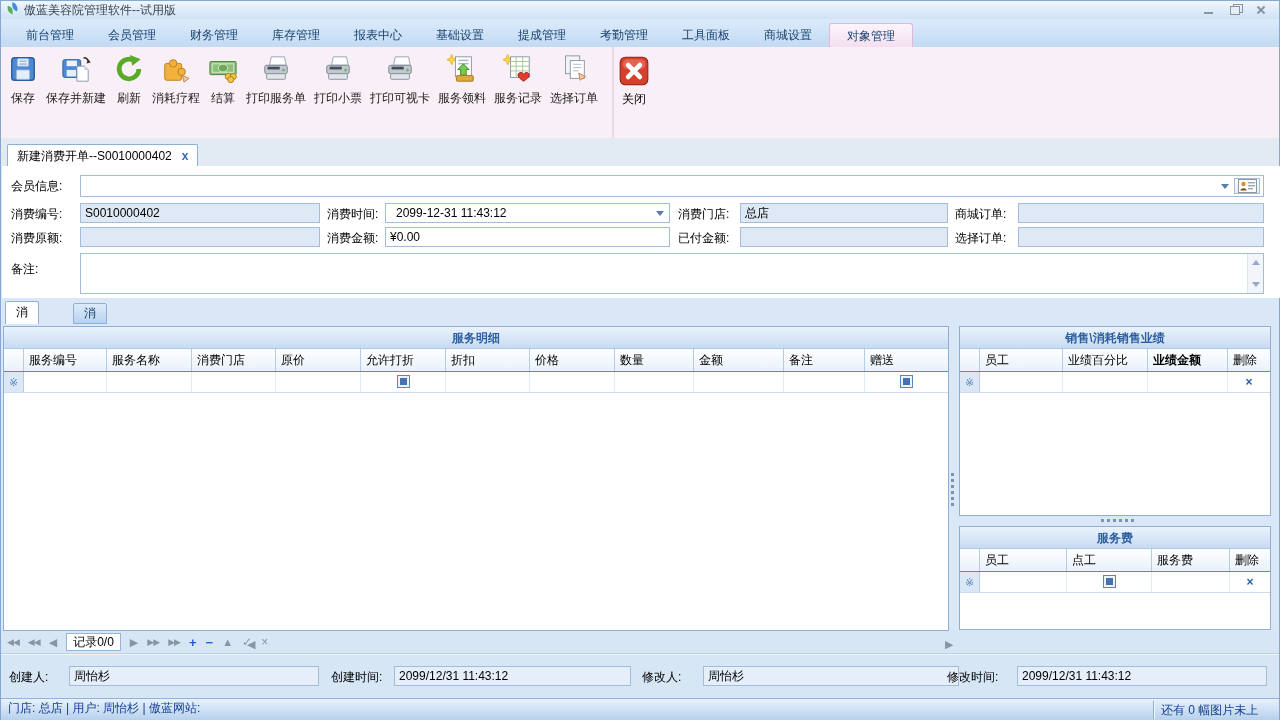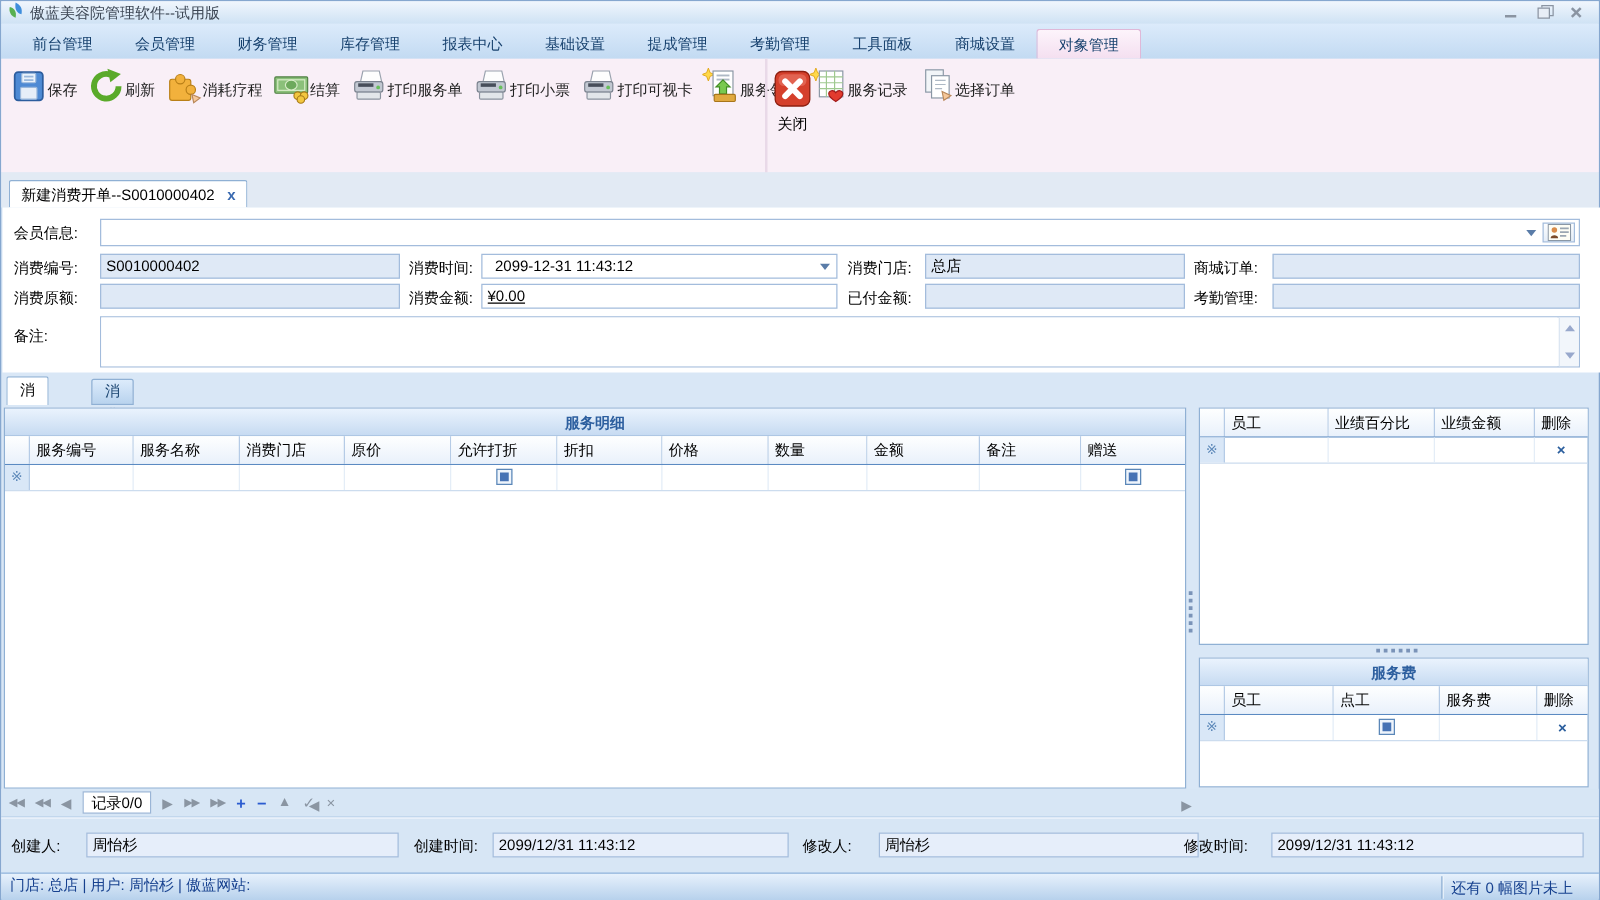--- a/index.html
+++ b/index.html
@@ -22,21 +22,21 @@
   
   .menubar { position:absolute; left:0; top:18px; width:100%; height:28px;
     background:linear-gradient(#dcebfb,#c2daf2); display:flex; align-items:flex-end; padding-left:8px; }
   .m-item { padding:0 17px; line-height:24px; height:24px; color:#17416e; cursor:pointer; }
   .m-item.active { background:linear-gradient(#fdf4fb,#f4dff0); border:1px solid #dfb8d8; border-bottom:none;
     border-radius:3px 3px 0 0; color:#17416e;text-align:center; }
 
   
   .ribbon { position:absolute; left:0; top:46px; width:100%; height:91px; background:#f9eff7; }
   .rib-btns { position:absolute; left:3px; top:2px; display:flex; }
-  .rbtn { display:flex; align-items:center; padding:5px 4px 2px; cursor:pointer; }
+  .rbtn { display:flex; flex-direction:column; align-items:center; padding:5px 4px 2px; cursor:pointer; }
   .rbtn .rlbl { margin-top:3px; color:#222; white-space:nowrap; }
   .rib-sep { position:absolute; left:611px; top:0; width:2px; height:91px; background:#e9d9e8; }
   .grp { position:absolute; top:120px; height:16px; background:linear-gradient(#d3e4f6,#bdd6ef);
     color:#4a7ab5; text-align:center; line-height:16px; }
   .grp1 { left:2px; width:608px; } .grp2 { left:614px; width:50px; }
   .closebtn { position:absolute; left:616px; top:7px; display:flex; flex-direction:column; align-items:center; cursor:pointer; }
 
   
   .docbar { position:absolute; left:0; top:137px; width:100%; height:28px; background:#e2eaf4; }
   .doctab { position:absolute; left:6px; bottom:0; height:22px; background:#fff; border:1px solid #8fb0d4;
@@ -149,20 +149,32 @@
               <rect x="4" y="4" width="24" height="24" rx="3" fill="#4e8ad4" stroke="#2c5d9e" stroke-width="1.5"></rect>
               <rect x="10" y="5" width="12" height="8" rx="1" fill="#eaf2fb" stroke="#9ab8dc"></rect>
               <rect x="12" y="7" width="8" height="1.5" fill="#9ab8dc"></rect>
               <rect x="12" y="10" width="8" height="1.5" fill="#9ab8dc"></rect>
               <rect x="9" y="17" width="14" height="10" rx="1" fill="#e6eef8" stroke="#9ab8dc"></rect>
             </svg></span>
         <span class="rlbl">保存</span>
       </div>
       <div class="rbtn">
         <span><svg width="30" height="30" viewBox="0 0 32 32">
+              <rect x="2" y="6" width="19" height="19" rx="2" fill="#4e8ad4" stroke="#2c5d9e"></rect>
+              <rect x="6" y="7" width="11" height="6" fill="#eaf2fb"></rect>
+              <rect x="6" y="17" width="10" height="7" fill="#e6eef8"></rect>
+              <path d="M17 13 h8 l4 4 v12 h-12 z" fill="#fff" stroke="#8a97a5"></path>
+              <path d="M25 13 l4 4 h-4 z" fill="#c9d2da"></path>
+              <path d="M24 4 q5 0 5 5" fill="none" stroke="#333" stroke-width="1.5"></path>
+              <polygon points="27,10 31.5,9 29.5,5.5" fill="#333"></polygon>
+            </svg></span>
+        <span class="rlbl">保存并新建</span>
+      </div>
+      <div class="rbtn">
+        <span><svg width="30" height="30" viewBox="0 0 32 32">
               <path d="M26.5 16 a10.5 10.5 0 1 1 -7-9.9" fill="none" stroke="#5aaa2a" stroke-width="5"></path>
               <polygon points="17,1 28.5,5.5 19.5,12.5" fill="#5aaa2a"></polygon>
             </svg></span>
         <span class="rlbl">刷新</span>
       </div>
       <div class="rbtn">
         <span><svg width="30" height="30" viewBox="0 0 32 32">
               <rect x="4" y="10" width="18" height="18" rx="2" fill="#f2b13c" stroke="#b97f17"></rect>
               <circle cx="13" cy="10" r="4" fill="#f2b13c" stroke="#b97f17"></circle>
               <circle cx="22" cy="19" r="4" fill="#f2b13c" stroke="#b97f17"></circle>
@@ -286,24 +298,24 @@
       <span class="dar"></span>
     </span>
     <span class="lbl" style="left:676px;top:38px;">消费门店:</span>
     <input class="fld ro" style="left: 738px; top: 37px; width: 208px;" readonly="" value="总店">
     <span class="lbl" style="left:953px;top:38px;">商城订单:</span>
     <input class="fld ro" style="left: 1016px; top: 37px; width: 246px;" readonly="" value="">
 
     <span class="lbl" style="left:9px;top:62px;">消费原额:</span>
     <input class="fld ro" style="left: 78px; top: 61px; width: 240px;" readonly="" value="">
     <span class="lbl" style="left:325px;top:62px;">消费金额:</span>
-    <input class="fld" style="left: 383px; top: 61px; width: 285px; text-decoration: underline;" value="¥0.00">
+    <input class="fld" style="left: 383px; top: 61px; width: 285px;" value="¥0.00">
     <span class="lbl" style="left:676px;top:62px;">已付金额:</span>
     <input class="fld ro" style="left: 738px; top: 61px; width: 208px;" readonly="" value="">
-    <span class="lbl" style="left:953px;top:62px;">考勤管理:</span>
+    <span class="lbl" style="left:953px;top:62px;">选择订单:</span>
     <input class="fld ro" style="left: 1016px; top: 61px; width: 246px;" readonly="" value="">
 
     <span class="lbl" style="left:9px;top:93px;">备注:</span>
     <div class="remarkbox">
       <textarea style=""></textarea>
       <div class="vsb">
           <span class="up"></span>
           <span class="dn"></span>
         </div>
     </div>
@@ -365,25 +377,26 @@
   <div class="hdots">
       <i></i>
       <i></i>
       <i></i>
       <i></i>
       <i></i>
       <i></i>
     </div>
 
   <div class="panel" style="left:958px;top:325px;width:312px;height:190px;">
+    <div class="ptitle">销售\消耗销售业绩</div>
     <div class="hrow">
       <div class="selh" style="width:20px;"></div>
       <div class="hc" style="width:83px;">员工</div>
       <div class="hc" style="width:85px;">业绩百分比</div>
-      <div class="hc" style="width:80px;">业绩金额</div>
+      <div class="hc" style="width:80px;font-weight:bold;">业绩金额</div>
       <div class="hc" style="flex:1;border-right:none;">删除</div>
     </div>
     <div class="drow">
       <div class="seld" style="width:20px;">※</div>
       <div class="dc" style="width:83px;"></div>
       <div class="dc" style="width:85px;"></div>
       <div class="dc" style="width:80px;"></div>
       <div class="dc delx" style="flex:1;border-right:none;">×</div>
     </div>
   </div>

